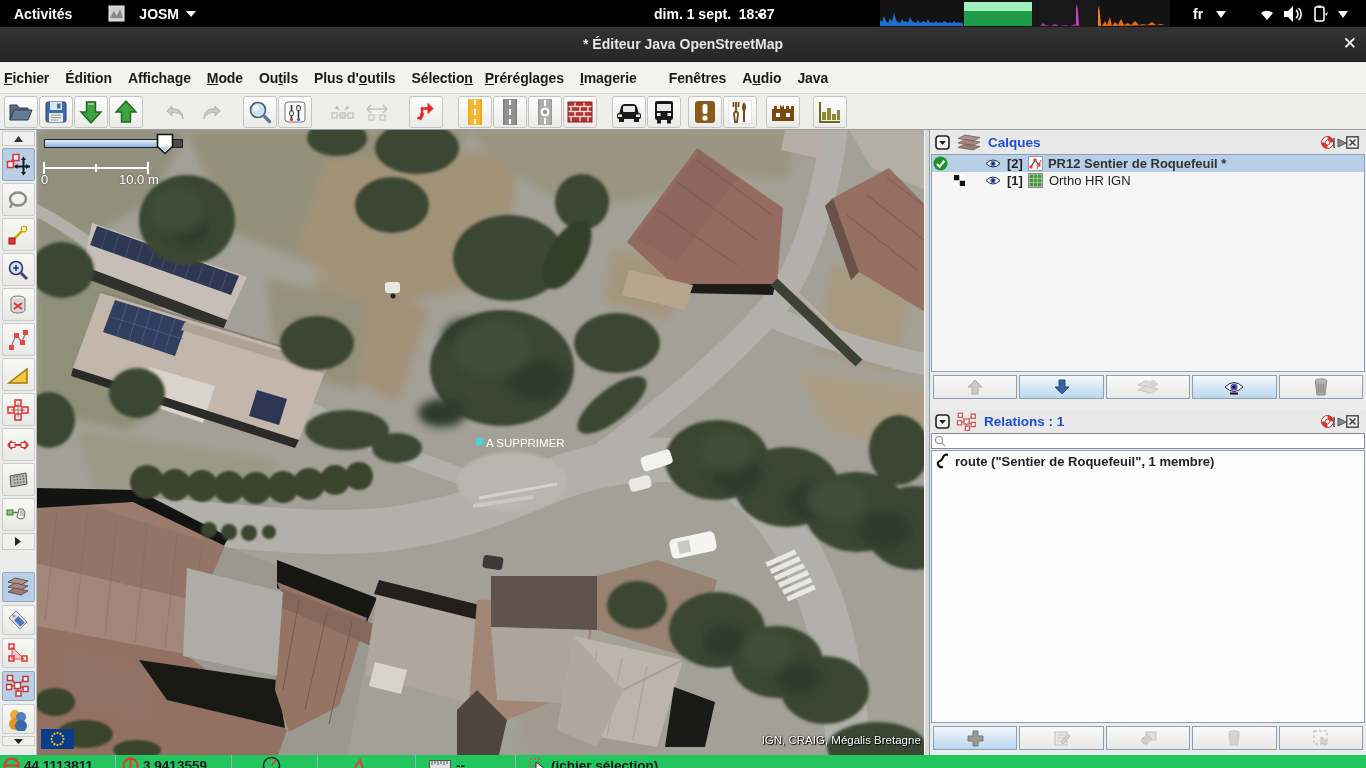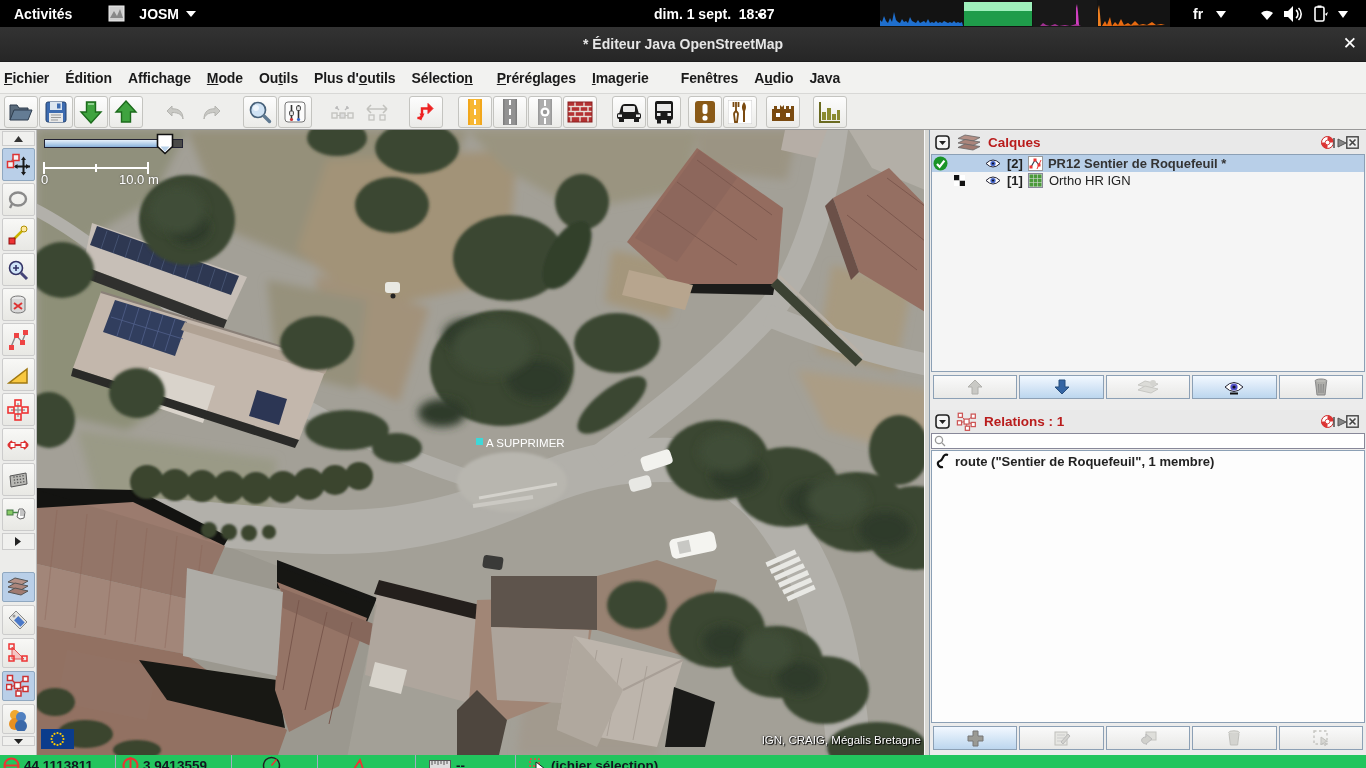--- a/index.html
+++ b/index.html
@@ -8,21 +8,21 @@
 #menubar span{margin:0 8px;letter-spacing:-0.1px}
 #toolbar{height:36px;background:#eeeeec;display:flex;align-items:center;border-bottom:1px solid #999}
 .tbtn{width:34px;height:32px;border:1px solid #c4c4c0;border-radius:3px;background:linear-gradient(#fdfdfd,#ebebe8);margin-right:1px;display:flex;align-items:center;justify-content:center;flex:none}
 .tbtn.flat{border-color:transparent;background:transparent}
 #content{display:flex;height:625px}
 #sidetools{width:37px;background:#ececea;border-right:1px solid #bbb;display:flex;flex-direction:column;align-items:center;flex:none}
 .sbtn{width:33px;height:33px;border:1px solid #ccc;border-radius:2px;background:linear-gradient(#f8f8f6,#e8e8e4);margin-top:2px;display:flex;align-items:center;justify-content:center;flex:none}
 .sbtn.sel{background:#b9cfe8;border-color:#90a8c0}
 #map{width:887px;height:625px;position:relative;overflow:hidden;flex:none}
 #rightcol{width:436px;background:#ececec;display:flex;flex-direction:column;font-size:13px;position:relative;flex:none}
-.phead{height:23px;display:flex;align-items:center;background:#e9e9e9;font-weight:bold;color:#b91c1c;position:relative;flex:none}
+.phead{height:23px;display:flex;align-items:center;background:#e9e9e9;font-weight:bold;color:#1d4ed8;position:relative;flex:none}
 .plist{background:#f5f5f5;border:1px solid #8ca0b5;margin:0 1px;position:relative;flex:none}
 .btnrow{display:flex;padding:2px 3px;gap:2px;height:28px;flex:none}
 .pbtn{flex:1;border:1px solid #8ca0b5;background:linear-gradient(#fafafa,#e8e8e6);display:flex;align-items:center;justify-content:center}
 .pbtn.on{background:linear-gradient(#f2f8ff,#bcd6ee)}
 #statusbar{height:21px;background:#22c55e;display:flex;align-items:center;font-size:13.5px;font-weight:bold;color:#101820;position:relative}
 .ssep{width:1px;height:21px;background:#9fb0c0}
 svg{display:block}
 </style></head>
 <body>
 <div id="topbar">
@@ -74,21 +74,21 @@
   <span style="position:absolute;right:9px;top:6px;font-size:17px;font-weight:normal;color:#fff">✕</span>
 </div>
 <div id="menubar">
   <span style="margin-left:4px"><u>F</u>ichier</span>
     <span>Édition</span>
     <span>Affichage</span>
     <span><u>M</u>ode</span>
     <span>Ou<u>t</u>ils</span>
     <span>Plus d'<u>o</u>utils</span>
     <span>Sélectio<u>n</u></span>
-    <span style="margin-left:16px"><u>P</u>réréglages</span>
+    <span style="margin-left:4px"><u>P</u>réréglages</span>
     <span><u>I</u>magerie</span>
     <span style="margin-left:24px">Fenêtres</span>
     <span>A<u>u</u>dio</span>
     <span>Java</span>
 </div>
 <div id="toolbar">
   <div style="width:4px"></div>
   <div class="tbtn">
       <svg width="24" height="20" viewBox="0 0 24 20">
         <path d="M1 18 V3 h7 l2 3 h9 v2" fill="#5a6b7c" stroke="#2e3d4e"></path>

